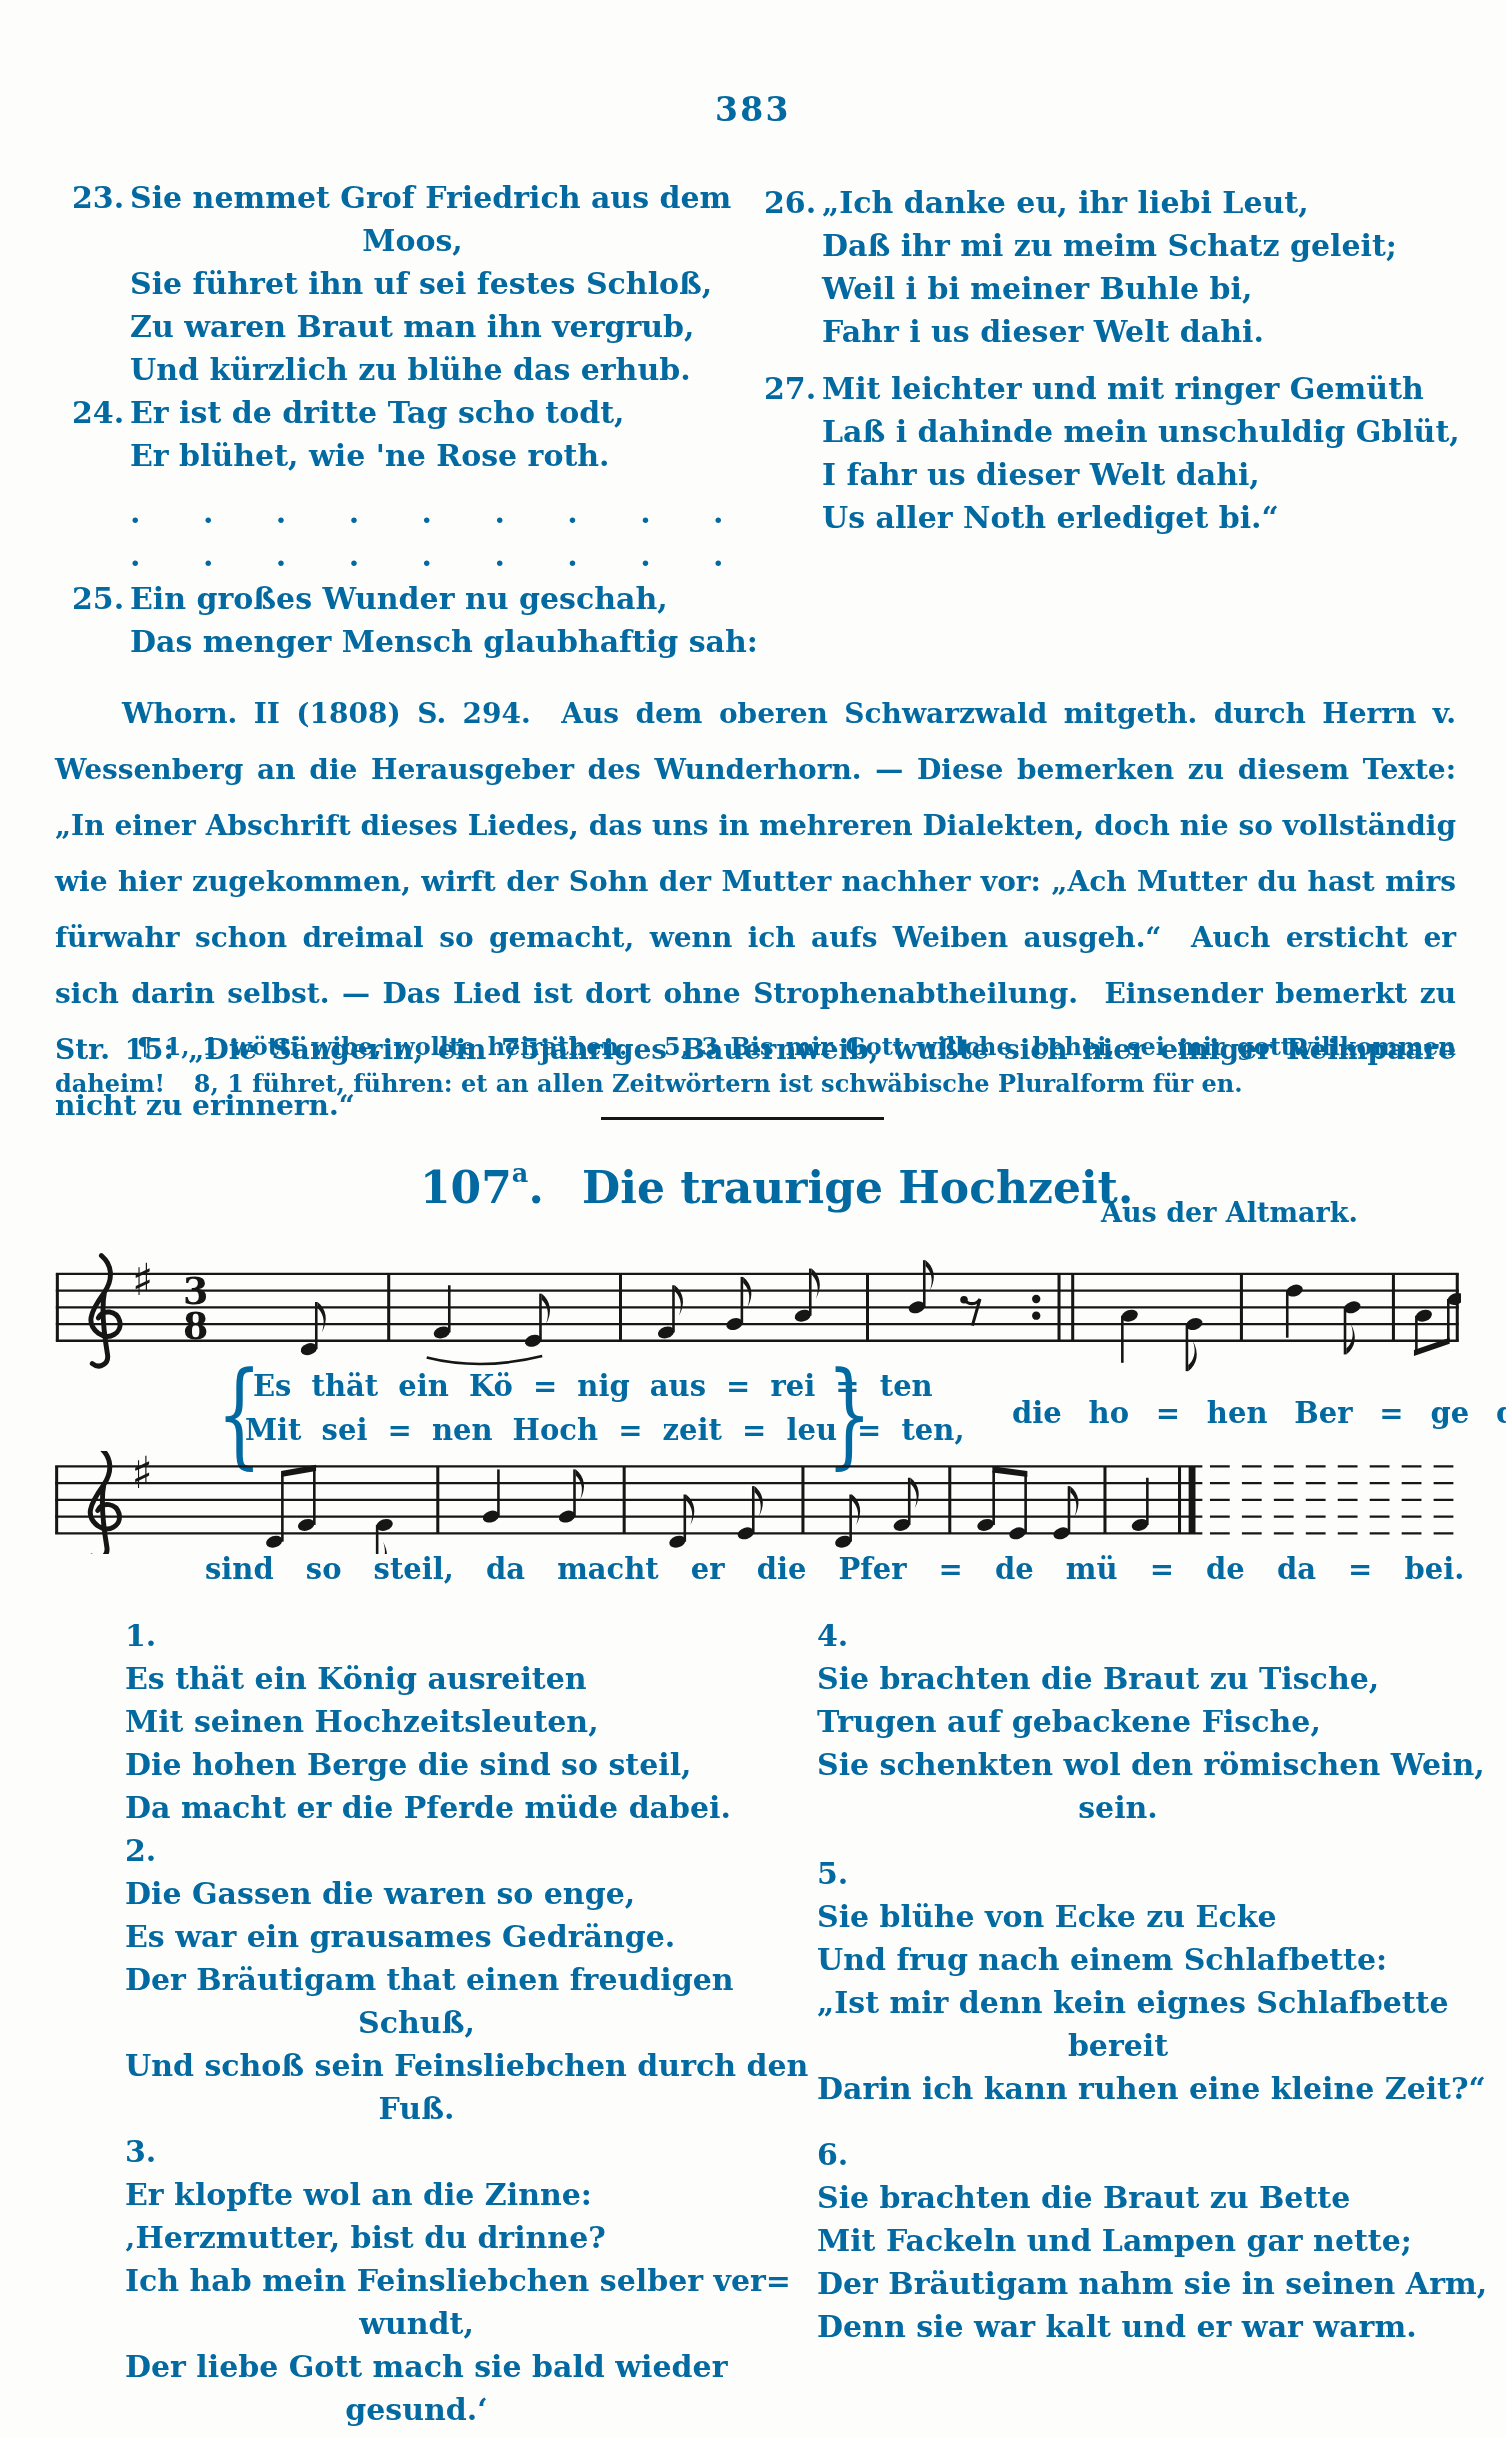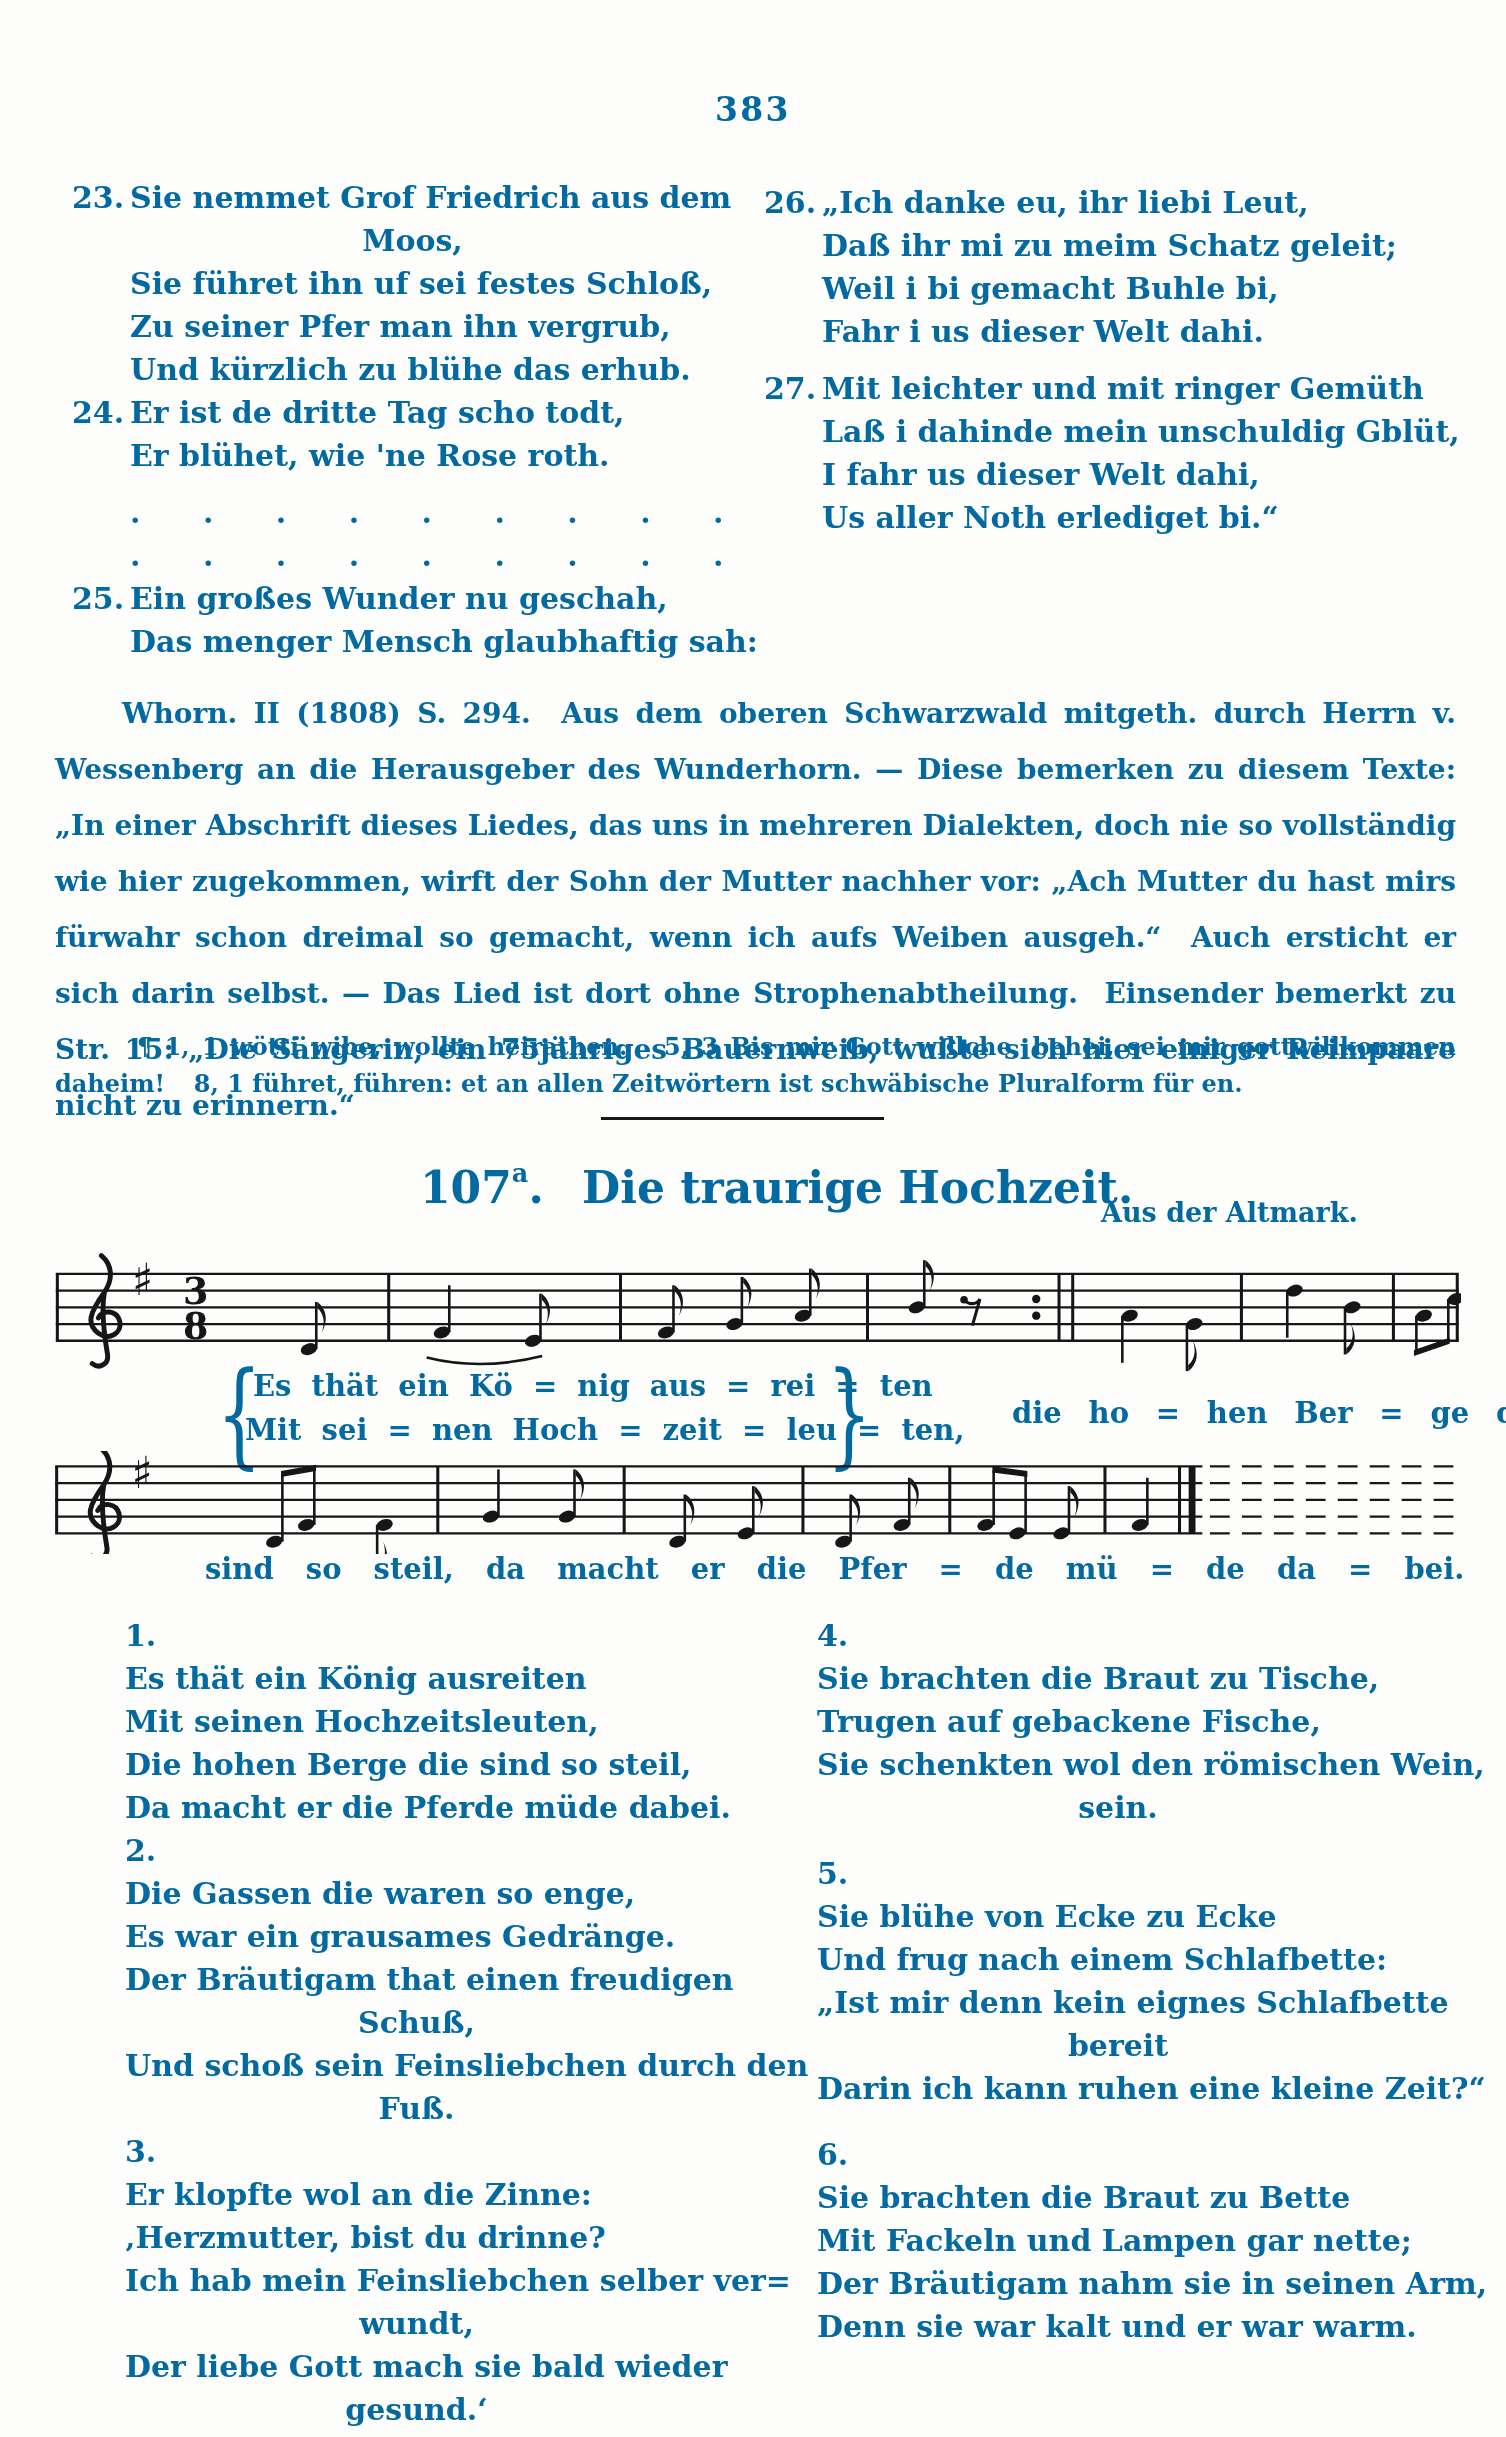--- a/index.html
+++ b/index.html
@@ -59,21 +59,21 @@
 <div class="page">
 
   <div class="page-number">383</div>
 
   <div class="col-left-top">
     <div class="tverse">
       <span class="tnum">23.</span>
       <div class="vline">Sie nemmet Grof Friedrich aus dem</div>
       <div class="vline right">Moos,</div>
       <div class="vline">Sie führet ihn uf sei festes Schloß,</div>
-      <div class="vline">Zu seiner Pfer man ihn vergrub,</div>
+      <div class="vline">Zu waren Braut man ihn vergrub,</div>
       <div class="vline">Und kürzlich zu blühe das erhub.</div>
     </div>
     <div class="tverse">
       <span class="tnum">24.</span>
       <div class="vline">Er ist de dritte Tag scho todt,</div>
       <div class="vline">Er blühet, wie 'ne Rose roth.</div>
     </div>
     <div class="dots gap18">. . . . . . . . .</div>
     <div class="dots">. . . . . . . . .</div>
     <div class="tverse">
@@ -81,21 +81,21 @@
       <div class="vline">Ein großes Wunder nu geschah,</div>
       <div class="vline">Das menger Mensch glaubhaftig sah:</div>
     </div>
   </div>
 
   <div class="col-right-top">
     <div class="tverse gap28">
       <span class="tnum">26.</span>
       <div class="vline">„Ich danke eu, ihr liebi Leut,</div>
       <div class="vline">Daß ihr mi zu meim Schatz geleit;</div>
-      <div class="vline">Weil i bi gemacht Buhle bi,</div>
+      <div class="vline">Weil i bi meiner Buhle bi,</div>
       <div class="vline">Fahr i us dieser Welt dahi.</div>
     </div>
     <div class="tverse gap18">
       <span class="tnum">27.</span>
       <div class="vline">Mit leichter und mit ringer Gemüth</div>
       <div class="vline">Laß i dahinde mein unschuldig Gblüt,</div>
       <div class="vline">I fahr us dieser Welt dahi,</div>
       <div class="vline">Us aller Noth erlediget bi.“</div>
     </div>
   </div>

